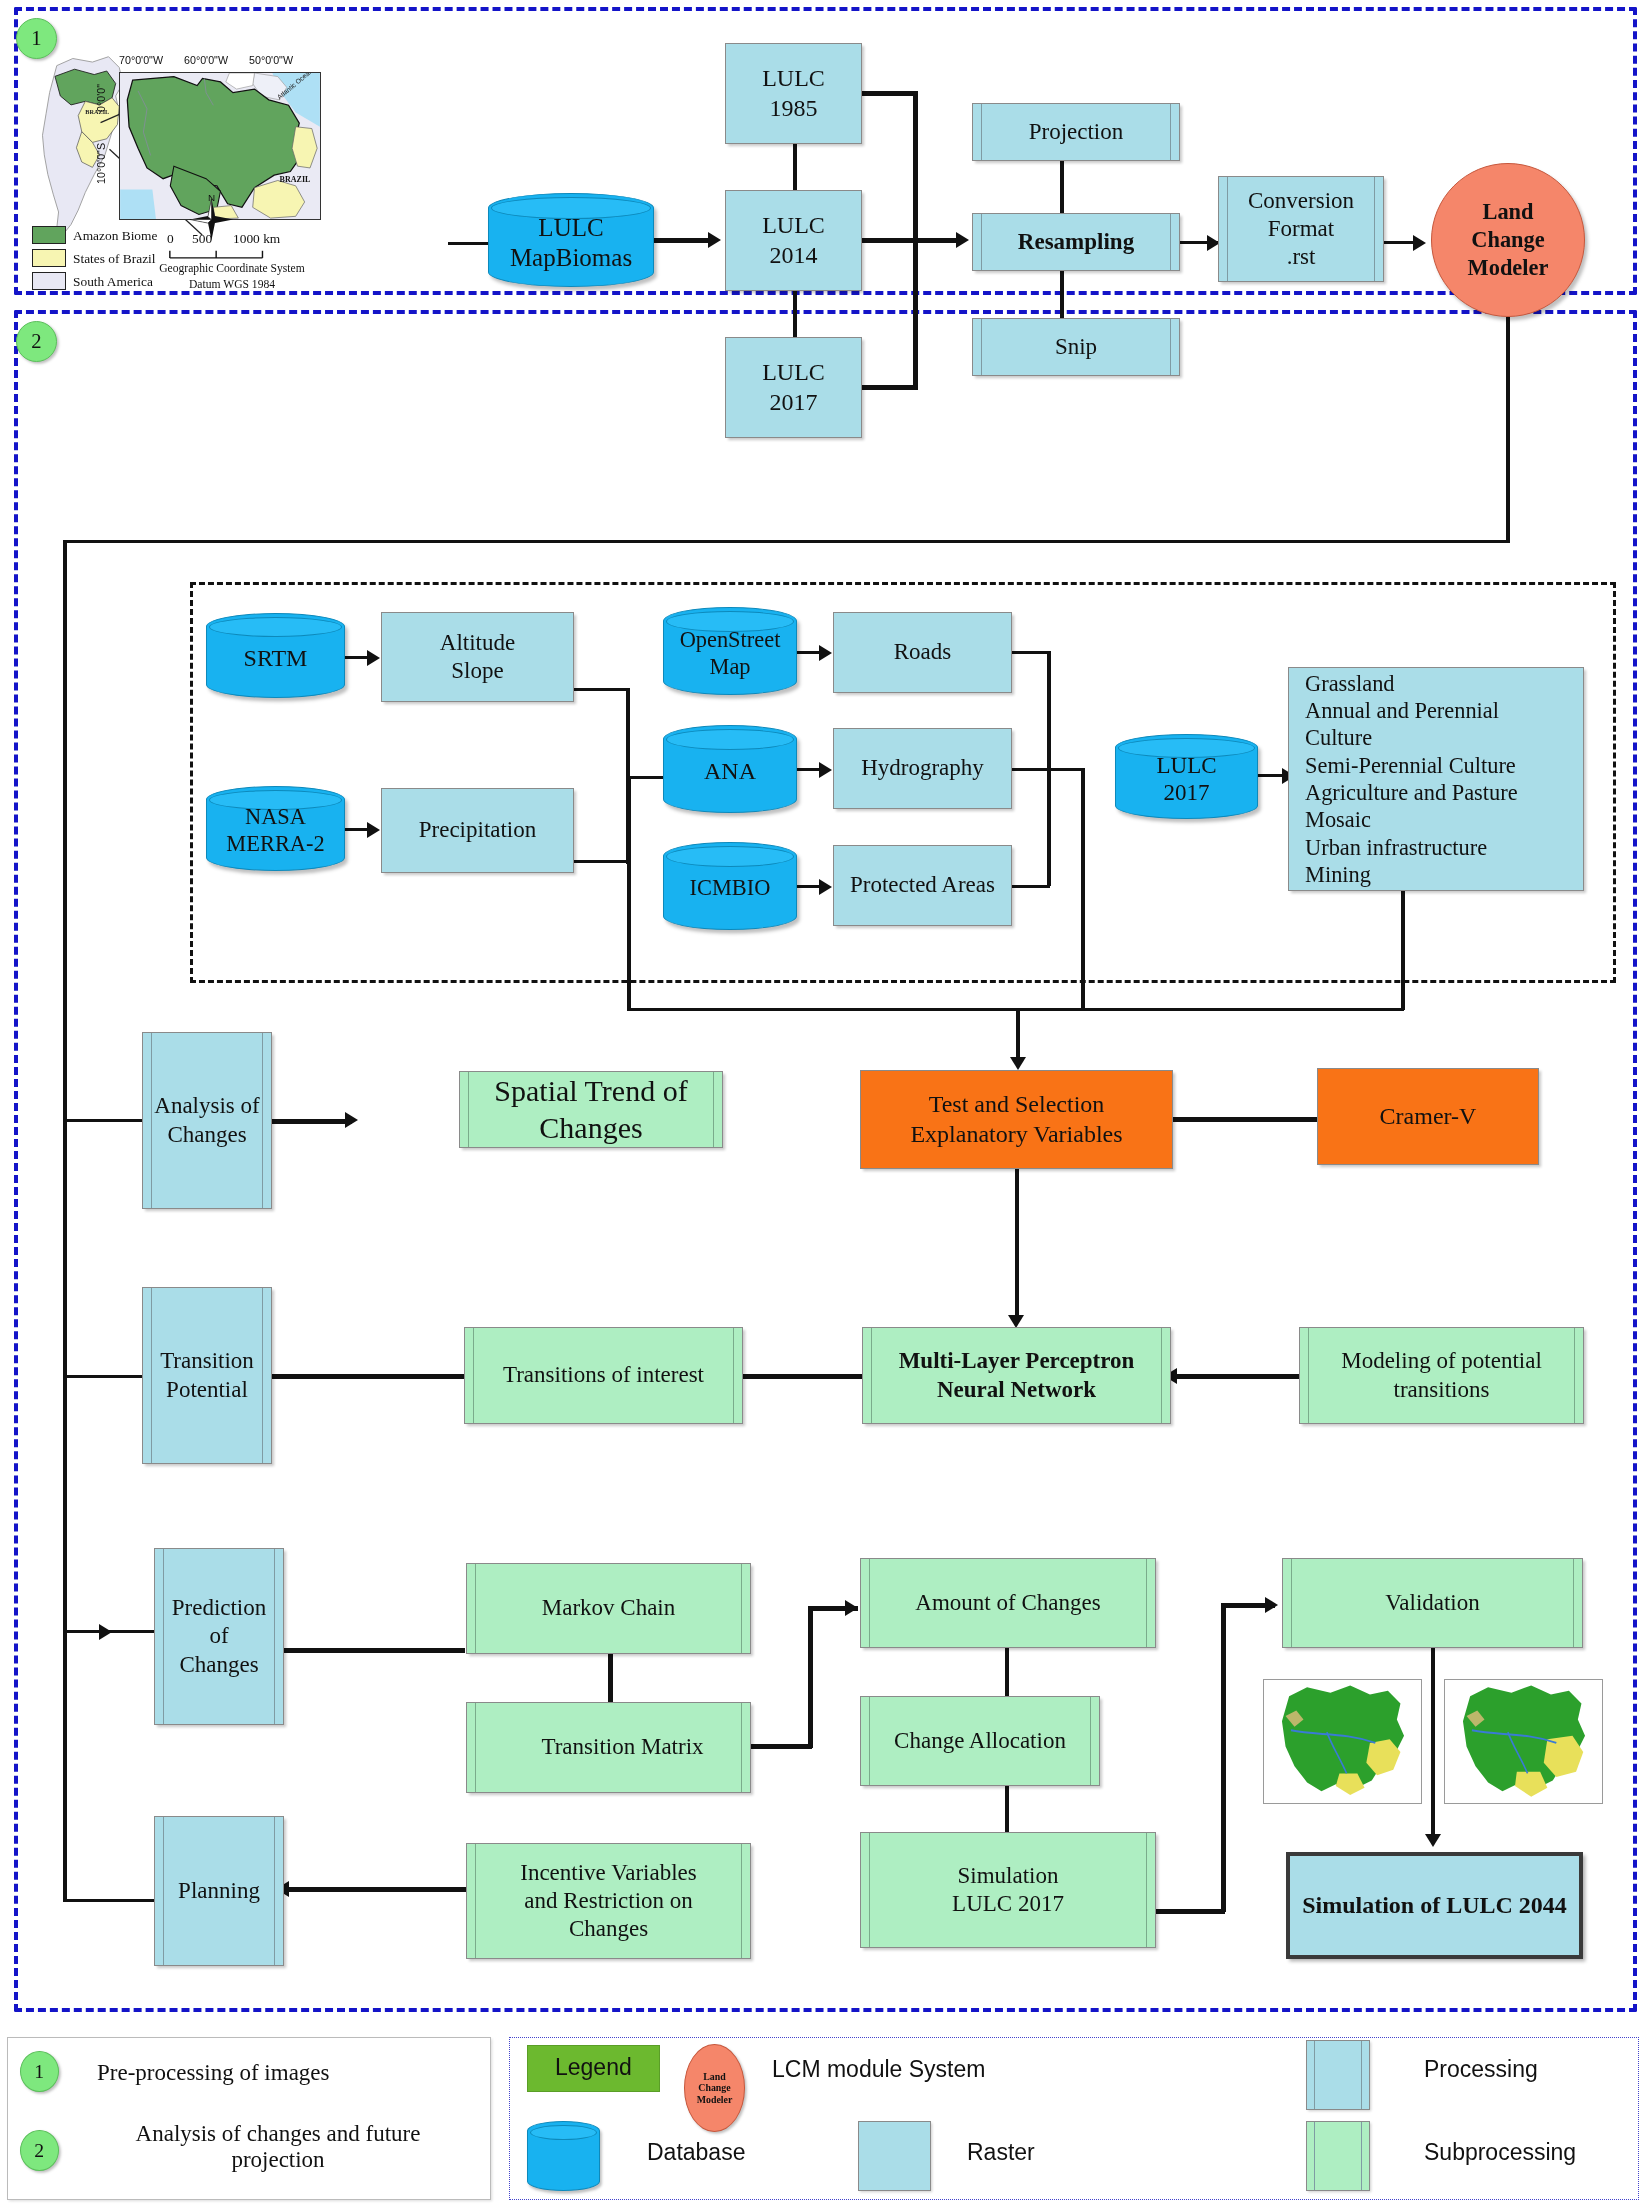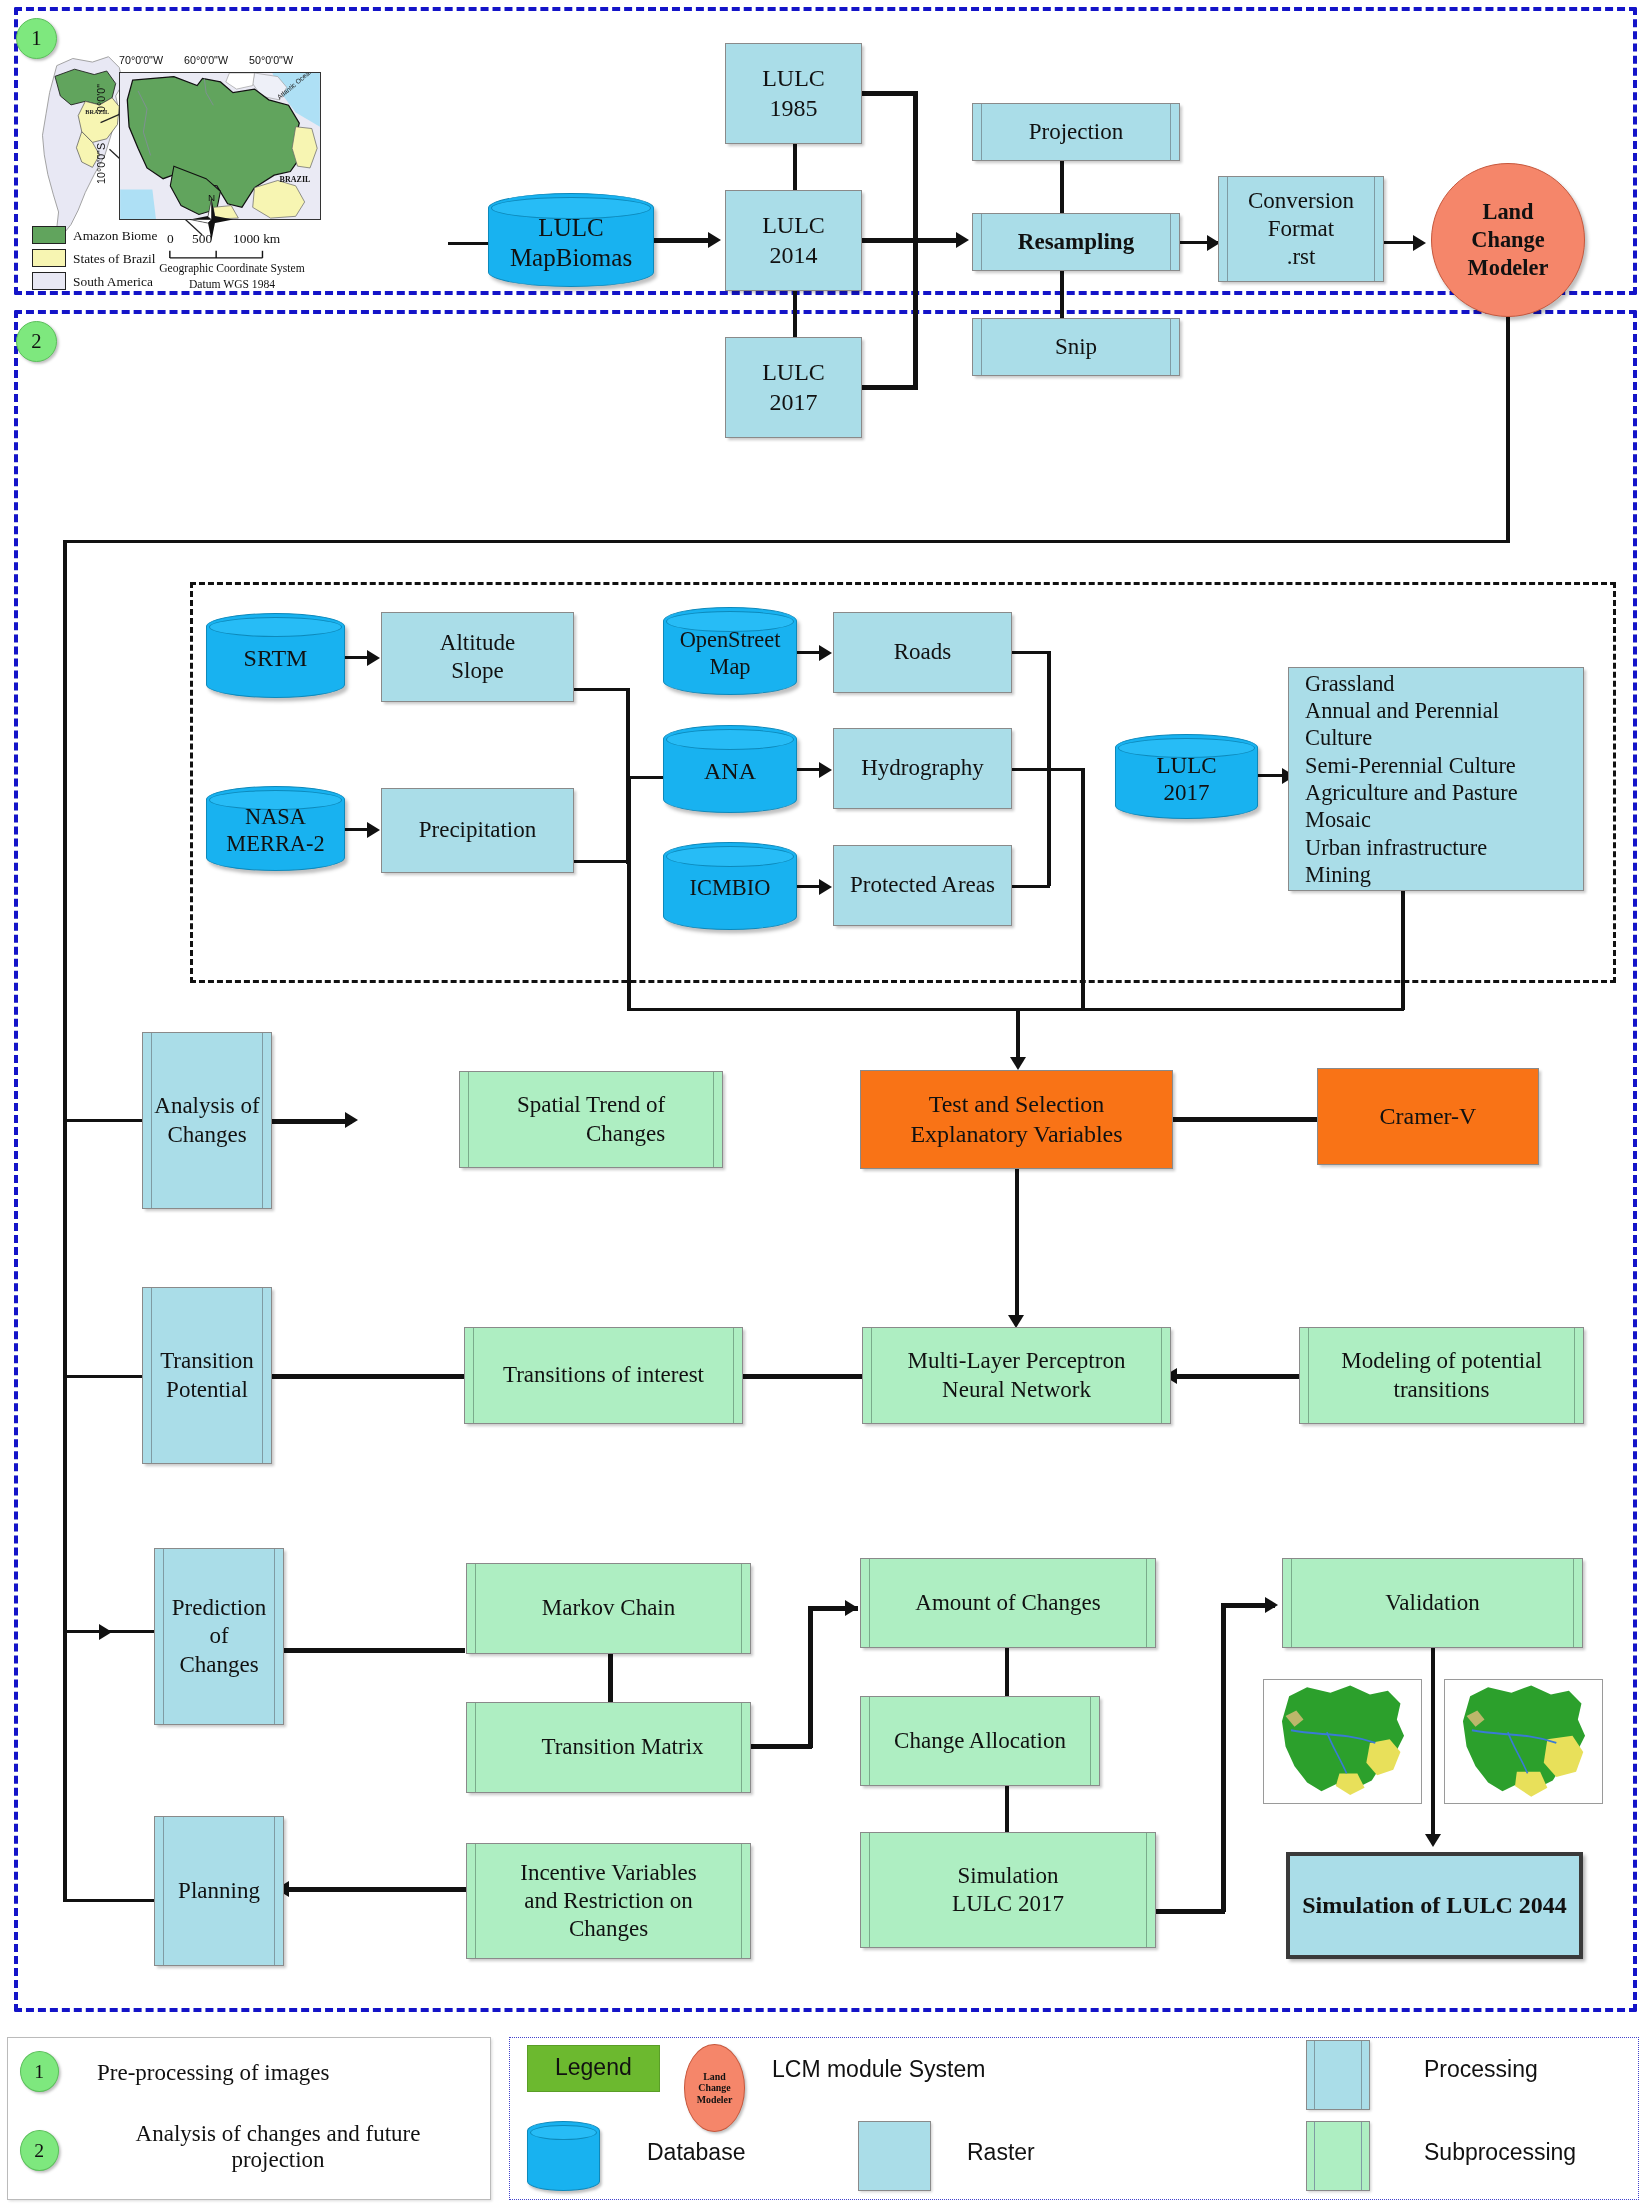--- a/index.html
+++ b/index.html
@@ -418,21 +418,21 @@
 <div class="arrow ar-d" style="left:1010px; top:1057px;"></div>
 
 <div class="node raster bars" style="left:142px; top:1032px; width:130px; height:177px; font-size:23px;">
   <span class="txt">Analysis of
 Changes</span>
 </div>
 <div class="ln lnh" style="left:63px; top:1119px; width:81px;"></div>
 <div class="ln lnh thick" style="left:271px; top:1119px; width:81px;"></div>
 <div class="arrow ar-r" style="left:345px; top:1112px;"></div>
 
-<div class="node subproc bars" style="left:459px; top:1071px; width:264px; height:97px; font-size:23px;text-align:right;">
+<div class="node subproc bars" style="left:459px; top:1071px; width:264px; height:77px; font-size:30px;">
   <span class="txt">Spatial Trend of
 Changes</span>
 </div>
 
 <div class="node grey" style="left:860px; top:1070px; width:313px; height:99px; font-size:24px;">
   <span class="txt">Test and Selection
 Explanatory Variables</span>
 </div>
 
 <div class="ln lnh thick" style="left:1173px; top:1117px; width:145px;"></div>
@@ -448,21 +448,21 @@
 Potential</span>
 </div>
 <div class="ln lnh" style="left:63px; top:1375px; width:81px;"></div>
 <div class="ln lnh thick" style="left:271px; top:1374px; width:195px;"></div>
 
 <div class="node subproc bars" style="left:464px; top:1327px; width:279px; height:97px; font-size:23px;">
   <span class="txt">Transitions of interest</span>
 </div>
 <div class="ln lnh thick" style="left:743px; top:1374px; width:124px;"></div>
 
-<div class="node subproc bars" style="left:862px; top:1327px; width:309px; height:97px; font-size:23px;">
+<div class="node subproc bars" style="left:862px; top:1327px; width:309px; height:97px; font-size:23px;font-weight:bold;">
   <span class="txt">Multi-Layer Perceptron
 Neural Network</span>
 </div>
 
 <div class="ln lnh thick" style="left:1173px; top:1374px; width:133px;"></div>
 <div class="arrow ar-l" style="left:1164px; top:1368px;"></div>
 
 <div class="node subproc bars" style="left:1299px; top:1327px; width:285px; height:97px; font-size:23px;">
   <span class="txt">Modeling of potential
 transitions</span>

